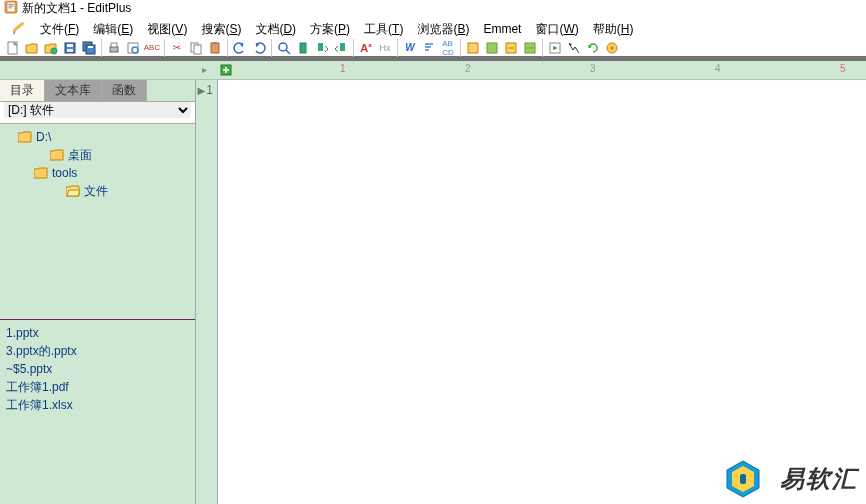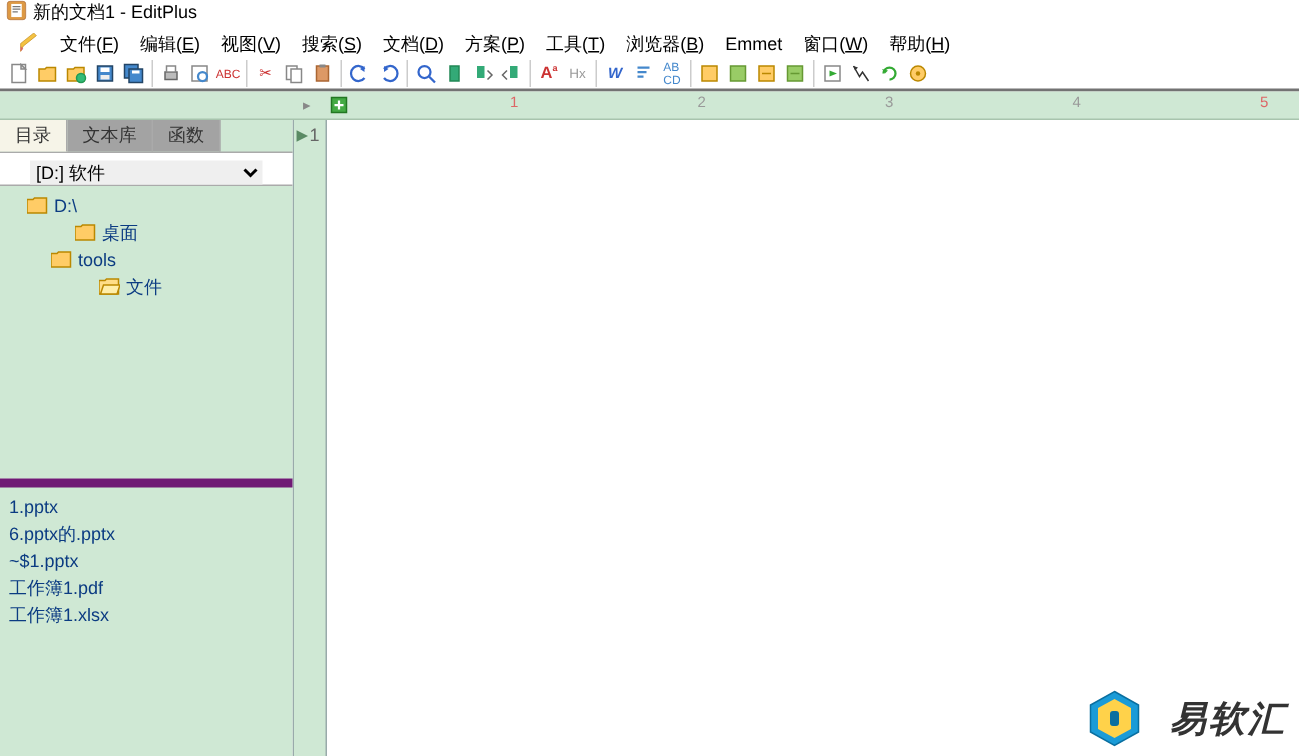--- a/index.html
+++ b/index.html
@@ -5,42 +5,42 @@
 * { box-sizing: border-box; margin: 0; padding: 0; font-family: "Microsoft YaHei", Arial, sans-serif; }
 html, body { width: 866px; height: 504px; overflow: hidden; background: #fff; }
 
 .title-bar { height: 19px; display: flex; align-items: flex-start; padding: 0 4px; background: #fff; font-size: 12px; }
 .title-bar .app-icon { width: 14px; height: 14px; margin-right: 4px; }
 
 .menu-bar { height: 20px; display: flex; align-items: center; padding: 0 6px; background: #fff; font-size: 12px; gap: 2px; }
 .menu-bar .mitem { padding: 1px 6px; display: inline-flex; align-items: center; }
 .menu-bar .mitem u { text-decoration: underline; }
 
-.toolbar { height: 22px; background: #fff; display: flex; align-items: center; padding: 0 4px; gap: 1px; border-bottom: 2px solid #737373; }
+.toolbar { height: 22px; background: #fff; display: flex; align-items: center; padding: 0 4px; gap: 1px; border-bottom: 5px solid #737373; }
 .toolbar .sep { width: 1px; height: 18px; background: #ccc; margin: 0 2px; }
 .tbtn { width: 18px; height: 18px; border: 1px solid transparent; display: flex; align-items: center; justify-content: center; font-size: 10px; color: #555; cursor: pointer; }
 
 .ruler { height: 19px; background: #cfe8d4; border-bottom: 1px solid #a8c4ad; position: relative; font-size: 10px; color: #888; overflow: hidden; }
 .ruler .marker { position: absolute; top: 2px; font-size: 10px; color: #999; }
 .ruler .plus1 { position: absolute; top: 3px; }
 .ruler .plus2 { position: absolute; top: 3px; }
 
 .body-row { display: flex; height: calc(504px - 19px - 20px - 22px - 19px); }
 
 .side-col { width: 196px; display: flex; flex-direction: column; border-right: 1px solid #9aa; }
 .side-tabs { height: 22px; display: flex; background: #cfe8d4; border-bottom: 1px solid #aaa; }
 .side-tabs .tab { padding: 2px 10px; font-size: 12px; border-right: 1px solid #aaa; color: #333; background: #a3a3a3; cursor: pointer; }
 .side-tabs .tab.active { background: #f6f4e8; }
-.drive-row { height: 22px; border-bottom: 1px solid #aaa; display:flex; align-items:flex-end; padding:0 20px; font-size:12px; background:#fff; }
+.drive-row { height: 22px; border-bottom: 1px solid #aaa; display:flex; align-items:flex-start; padding:0 4px; font-size:12px; background:#fff; }
 .drive-row select { width: 100%; font-size: 12px; border: none; outline: none; }
 .tree-pane { background: #cfe8d4; flex: 1; font-size: 12px; padding: 4px 2px; overflow:auto; }
 .tree-item { display:flex; align-items:center; height:18px; color:#0b3b82; cursor:pointer; padding-right:4px; }
 .tree-item .fico { width:14px; height:12px; margin:0 4px 0 0; flex:none; }
 .ind { width:16px; display:inline-block; flex:none; }
-.file-pane { background: #cfe8d4; height:185px; border-top: 6px solid #701a75; font-size:12px; padding:4px 6px; overflow:auto; }
+.file-pane { background: #cfe8d4; height:185px; border-top: 1px solid #701a75; font-size:12px; padding:4px 6px; overflow:auto; }
 .file-pane a { display:block; color:#0b3b82; text-decoration:none; line-height:18px; cursor:pointer; }
 
 .editor-col { flex:1; display:flex; position:relative; }
 .gutter { width:22px; background:#cfe8d4; border-right:1px solid #9aa; font-size:12px; color:#666; padding-top:2px; }
 .gutter .ln { text-align:right; padding-right:4px; height:16px; display:flex; align-items:center; justify-content:flex-end; }
 .gutter .arrow { color:#5a8a64; font-size:10px; margin-right:1px; }
 .text-area { flex:1; background:#fff; font-family: Consolas, monospace; font-size:13px; padding:2px 4px; }
 
 .watermark { position:fixed; right:8px; bottom:6px; display:flex; align-items:center; gap:20px; color:#333; font-weight:bold; font-size:24px; font-style:italic; letter-spacing:2px; }
 .watermark .hex { width:34px; height:38px; position:relative; }
@@ -311,22 +311,22 @@
           <span class="ind"></span>
         <span class="fico"><svg viewBox="0 0 14 12">
               <path d="M0 2 L4 2 L5 1 L13 1 L13 11 L0 11 Z" fill="#fd8" stroke="#b80"></path>
               <path d="M1 11 L3 5 L14 5 L12 11 Z" fill="#fea" stroke="#b80"></path>
             </svg></span>
         <span>文件</span>
       </div>
     </div>
     <div class="file-pane">
       <a>1.pptx</a>
-      <a>6.pptx的.pptx</a>
-      <a>~$1.pptx</a>
+      <a>3.pptx的.pptx</a>
+      <a>~$5.pptx</a>
       <a>工作簿1.pdf</a>
       <a>工作簿1.xlsx</a>
     </div>
   </div>
 
   <div class="editor-col">
     <div class="gutter">
       <div class="ln">
           <span class="arrow">▶</span>
           <span>1</span>

